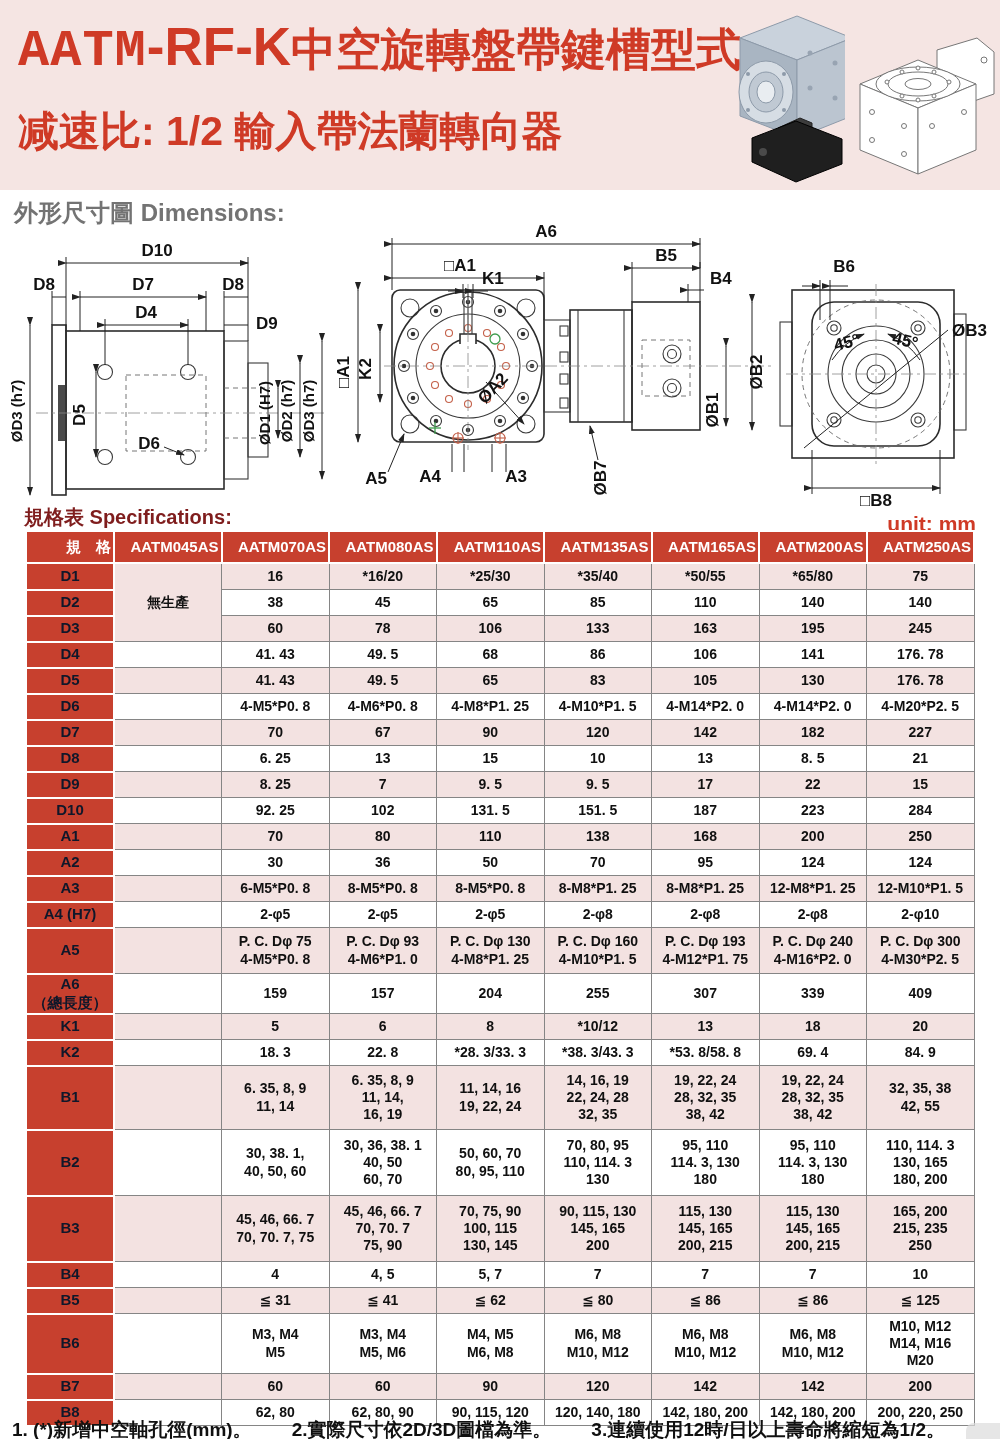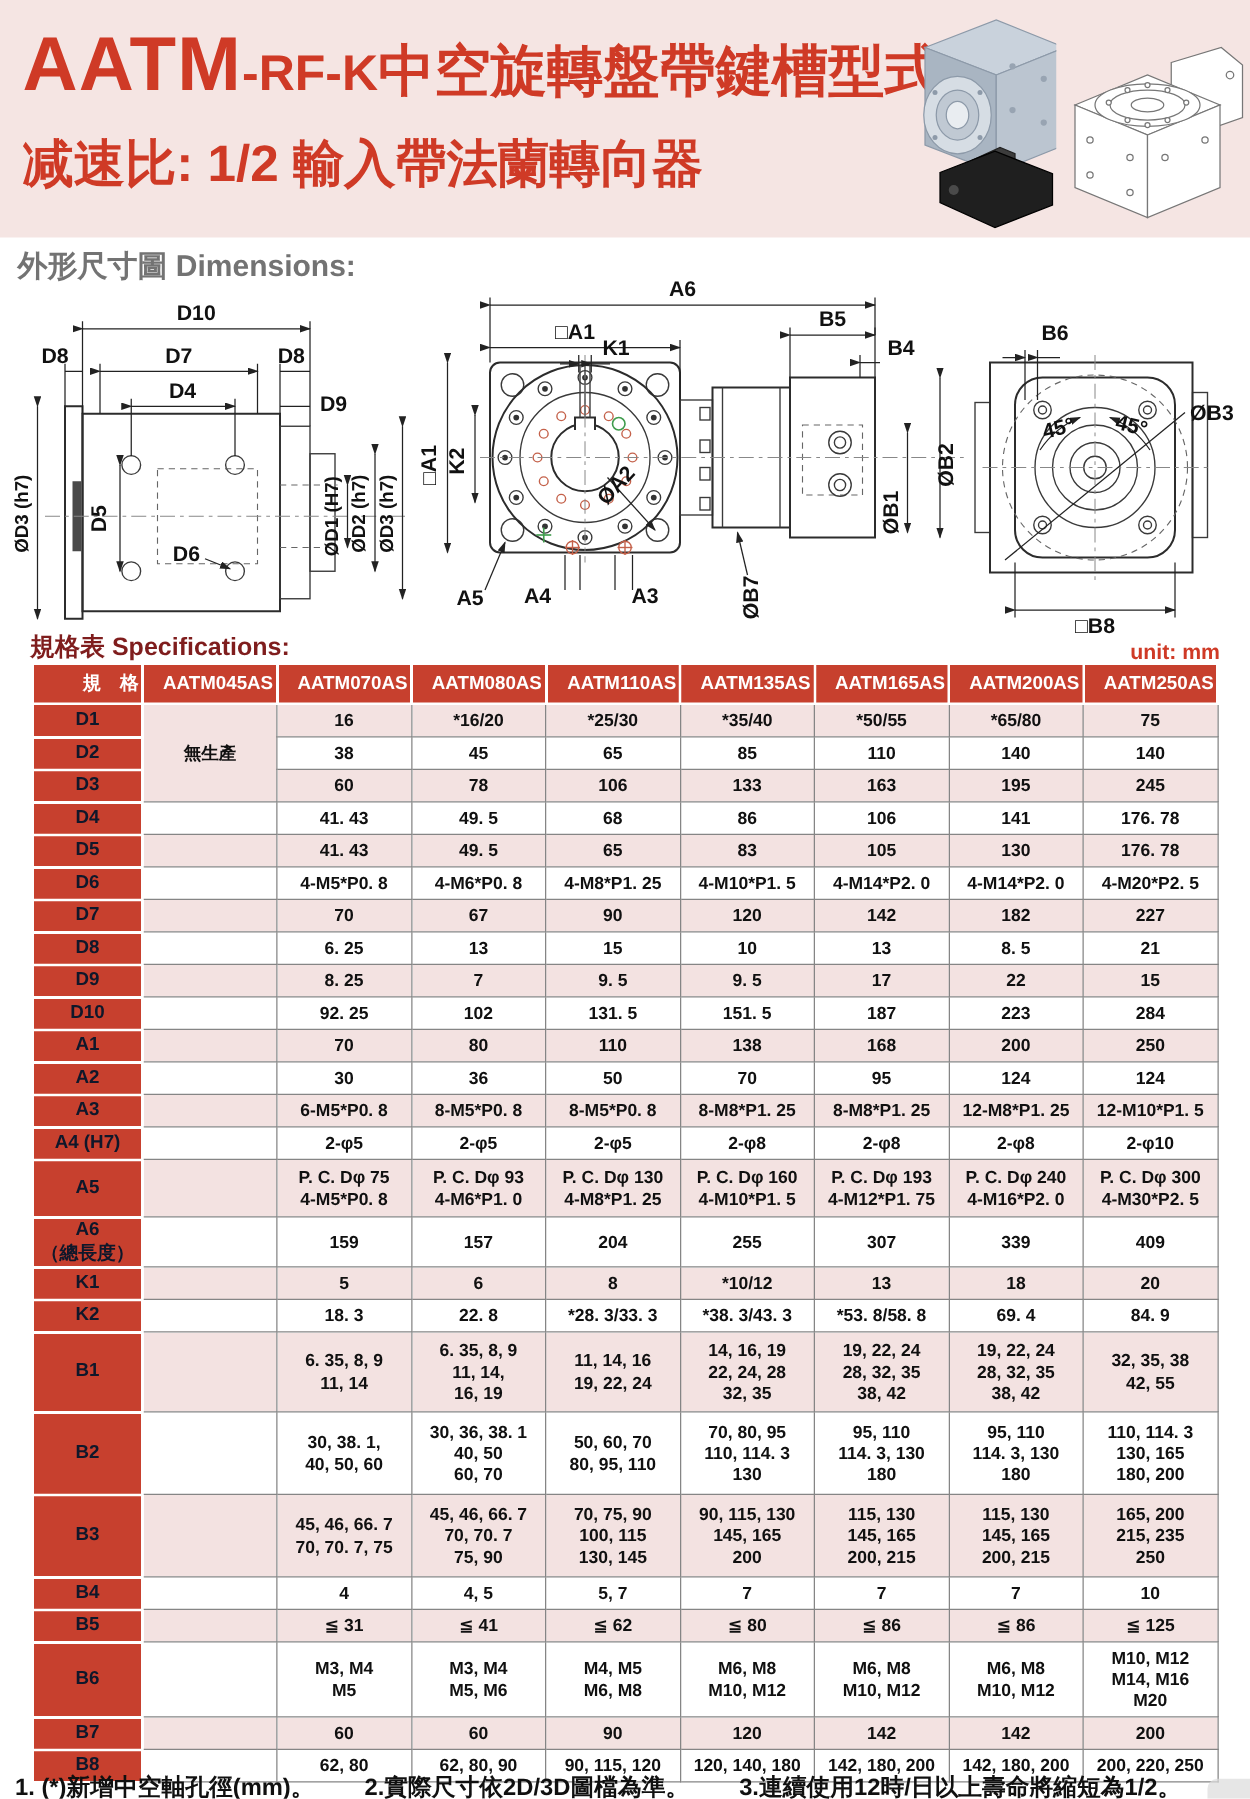--- a/index.html
+++ b/index.html
@@ -1,27 +1,27 @@
 <!DOCTYPE html>
 <html><head>
 <meta charset="utf-8">
 <style>
   html,body{margin:0;padding:0;}
   body{width:1000px;height:1439px;position:relative;background:#fff;
        font-family:"Liberation Sans","DejaVu Sans",sans-serif;overflow:hidden;}
   .abs{position:absolute;}
   .band{left:0;top:0;width:1000px;height:190px;background:#f5e5e3;}
   .t1{left:18px;top:16px;color:#cf3a26;font-weight:bold;white-space:nowrap;}
-  .t1 .big{font-size:61px;letter-spacing:1px;}
-  .t1 .mid{font-size:40px;text-align:right;}
+  .t1 .big{font-size:52px;letter-spacing:1px;font-family:Liberation Mono, monospace;}
+  .t1 .mid{font-size:53px;text-align:right;}
   .t1 .cjk{font-size:45px;}
   .t2{left:18px;top:104px;color:#cf3a26;font-weight:bold;font-size:41px;white-space:nowrap;}
   .dims-heading{left:14px;top:197px;color:#737373;font-weight:bold;font-size:24px;}
   .specs-heading{left:24px;top:504px;color:#7f1d1d;font-weight:bold;font-size:20px;}
-  .unit{right:24px;top:512px;color:#cf3a26;font-weight:bold;font-size:17px;margin-left:27px;}
+  .unit{right:24px;top:512px;color:#cf3a26;font-weight:bold;font-size:21px;margin-left:27px;}
   table.specs{position:absolute;left:25px;top:530px;width:950px;border-collapse:collapse;table-layout:fixed;}
   .specs th,.specs td{text-align:center;vertical-align:middle;white-space:pre-line;line-height:1.22;padding:0 2px;overflow:hidden;}
   .specs thead th{background:#c7402e;color:#fff;font-size:15px;height:30px;border:2px solid #fff;font-weight:bold;text-align:right;}
   .specs tbody th{background:#c7402e;color:#0f172a;font-size:15px;border:2px solid #fff;font-weight:bold;}
   .specs tbody td{border:1px solid #858585;font-size:14px;font-weight:bold;color:#101010;height:25px;}
   tr.pink td{background:#f3e2e1;}
   tr.white td{background:#ffffff;}
   td.no-prod{background:#f3e2e1 !important;font-size:18px;}
   .footer{left:12px;top:1405px;font-size:19px;font-weight:bold;color:#101010;white-space:nowrap;margin-top:12px;}
   .footer span{margin-right:40px;}

